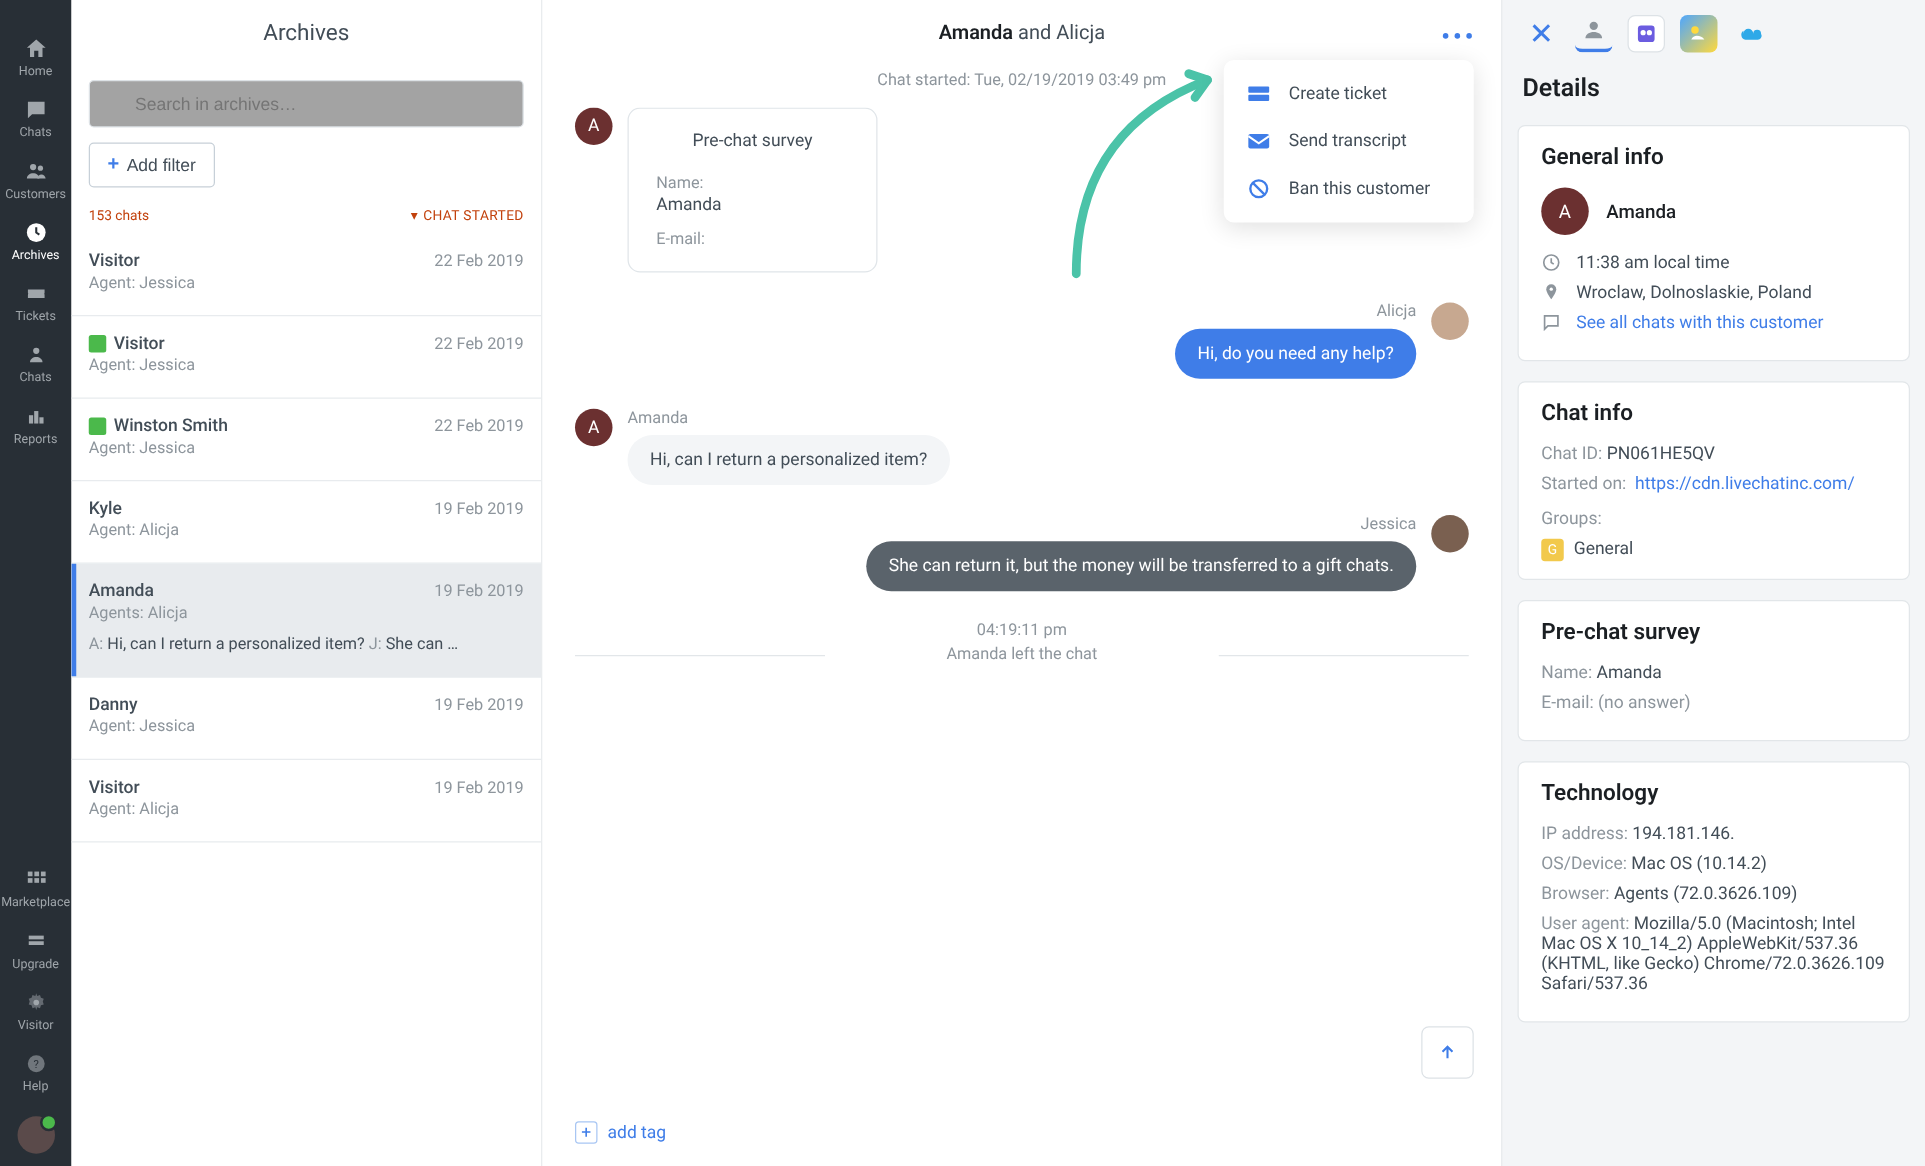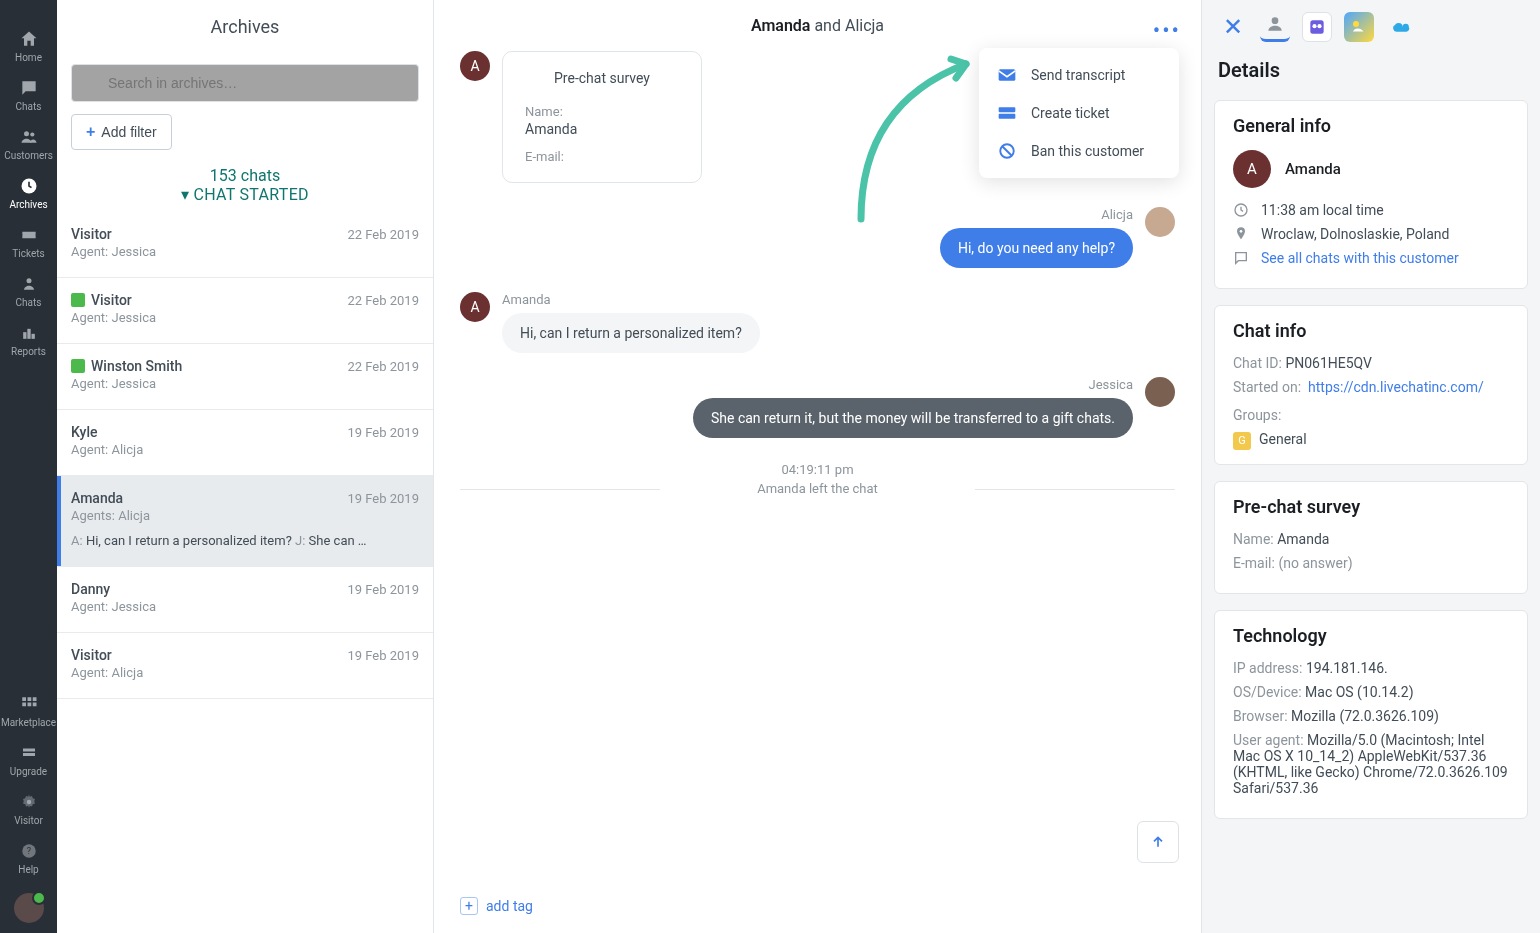--- a/index.html
+++ b/index.html
@@ -16,21 +16,21 @@
 
 
 .archives-panel { width: 377px; border-right: 1px solid #e2e6e9; display: flex; flex-direction: column; overflow: hidden; }
 .panel-title { text-align: center; font-size: 18px; color: #424d57; padding: 16px 0 14px; border-bottom: 1px solid transparent; }
 .archives-controls { padding: 12px 14px 8px; }
 .search-box { width: 100%; padding: 10px 12px 10px 36px; border: 1px solid #dde2e6; border-radius: 4px; font-size: 14px; color: #424d57; background: #a3a3a3; position: relative; }
 .search-wrap { position: relative; margin-bottom: 12px; }
 .search-wrap .s-ico { position: absolute; left: 12px; top: 50%; transform: translateY(-50%); color: #a0a6ab; }
 .add-filter { display: inline-flex; align-items: center; gap: 6px; padding: 8px 14px; border: 1px solid #c7d0d8; border-radius: 4px; background: #fff; color: #424d57; font-size: 14px; cursor: pointer; }
 .add-filter .plus { color: #3f7de8; font-size: 16px; font-weight: bold; }
-.archives-meta { display: flex; justify-content: space-between; align-items: center; padding: 8px 14px; font-size: 16px; color: #0f766e; flex-direction: column; }
+.archives-meta { display: flex; justify-content: space-between; align-items: center; padding: 8px 14px; font-size: 11px; color: #c2410c; }
 .archives-meta .sort { display: flex; align-items: center; gap: 4px; text-transform: uppercase; letter-spacing: 0.3px; }
 .archive-list { flex: 1; overflow-y: auto; }
 .archive-item { padding: 14px 14px 18px; border-bottom: 1px solid #e8ebee; cursor: pointer; position: relative; }
 .archive-item.selected { background: #e8ebee; }
 .archive-item.selected::before { content: ''; position: absolute; left: 0; top: 0; bottom: 0; width: 4px; background: #3f7de8; }
 .ai-row { display: flex; justify-content: space-between; align-items: center; }
 .ai-name { color: #424d57; font-weight: 500; display: flex; gap: 6px; align-items: center; }
 .ai-date { color: #8d959c; font-size: 13px; }
 .ai-agent { color: #8d959c; font-size: 13px; margin-top: 2px; }
 .ai-preview { color: #8d959c; font-size: 13px; margin-top: 10px; white-space: nowrap; overflow: hidden; text-overflow: ellipsis; }
@@ -303,51 +303,52 @@
 <div class="chat-panel">
   <div class="chat-header">
     <span class="chat-title"><b>Amanda</b><span> and Alicja</span></span>
     <span class="chat-menu-btn">•••</span>
   </div>
 
   <div class="dropdown">
     <div class="dd-item">
       <span class="dd-ico">
           <svg width="20" height="16" viewBox="0 0 24 18" fill="#3f7de8">
-            <rect x="2" y="2" width="20" height="14" rx="2"></rect>
-            <path d="M2 4l10 7 10-7" stroke="#fff" stroke-width="2" fill="none"></path>
-          </svg>
-        </span>
-      <span>Send transcript</span>
+            <rect x="2" y="2" width="20" height="6" rx="1"></rect>
+            <rect x="2" y="10" width="20" height="6" rx="1"></rect>
+          </svg>
+        </span>
+      <span>Create ticket</span>
     </div>
     <div class="dd-item">
       <span class="dd-ico">
           <svg width="20" height="16" viewBox="0 0 24 18" fill="#3f7de8">
-            <rect x="2" y="2" width="20" height="6" rx="1"></rect>
-            <rect x="2" y="10" width="20" height="6" rx="1"></rect>
-          </svg>
-        </span>
-      <span>Create ticket</span>
+            <rect x="2" y="2" width="20" height="14" rx="2"></rect>
+            <path d="M2 4l10 7 10-7" stroke="#fff" stroke-width="2" fill="none"></path>
+          </svg>
+        </span>
+      <span>Send transcript</span>
     </div>
     <div class="dd-item">
       <span class="dd-ico">
           <svg width="18" height="18" viewBox="0 0 24 24" fill="none" stroke="#3f7de8" stroke-width="2.5">
             <circle cx="12" cy="12" r="9"></circle>
             <path d="M6 6l12 12"></path>
           </svg>
         </span>
       <span>Ban this customer</span>
     </div>
   </div>
 
   <svg class="arrow" width="140" height="170">
     <path d="M 10 165 Q 10 50 115 10" stroke="#4bc3a8" stroke-width="7" fill="none" stroke-linecap="round"></path>
     <path d="M 115 10 l -15 -5 M 115 10 l -10 14" stroke="#4bc3a8" stroke-width="7" fill="none" stroke-linecap="round"></path>
   </svg>
 
+  <div class="chat-started">Chat started: Tue, 02/19/2019 03:49 pm</div>
 
   <div class="chat-body">
     <div class="msg-group">
       <div class="avatar">A</div>
       <div class="survey-card">
         <div class="sc-title">Pre-chat survey</div>
         <div class="sc-label">Name:</div>
         <div class="sc-value">Amanda</div>
         <div class="sc-label">E-mail:</div>
       </div>
@@ -468,16 +469,16 @@
   <div class="detail-card">
     <div class="dc-head">Pre-chat survey</div>
     <div class="dc-kv"><span class="k">Name:</span> <span class="v">Amanda</span></div>
     <div class="dc-kv"><span class="k">E-mail:</span> <span class="k">(no answer)</span></div>
   </div>
 
   <div class="detail-card">
     <div class="dc-head">Technology</div>
     <div class="dc-kv"><span class="k">IP address:</span> <span class="v">194.181.146.</span></div>
     <div class="dc-kv"><span class="k">OS/Device:</span> <span class="v">Mac OS (10.14.2)</span></div>
-    <div class="dc-kv"><span class="k">Browser:</span> <span class="v">Mozilla (72.0.3626.109)</span></div>
+    <div class="dc-kv"><span class="k">Browser:</span> <span class="v">Agents (72.0.3626.109)</span></div>
     <div class="dc-kv"><span class="k">User agent:</span> <span class="v">Mozilla/5.0 (Macintosh; Intel Mac OS X 10_14_2) AppleWebKit/537.36 (KHTML, like Gecko) Chrome/72.0.3626.109 Safari/537.36</span></div>
   </div>
 </div>
 
 </body></html>

